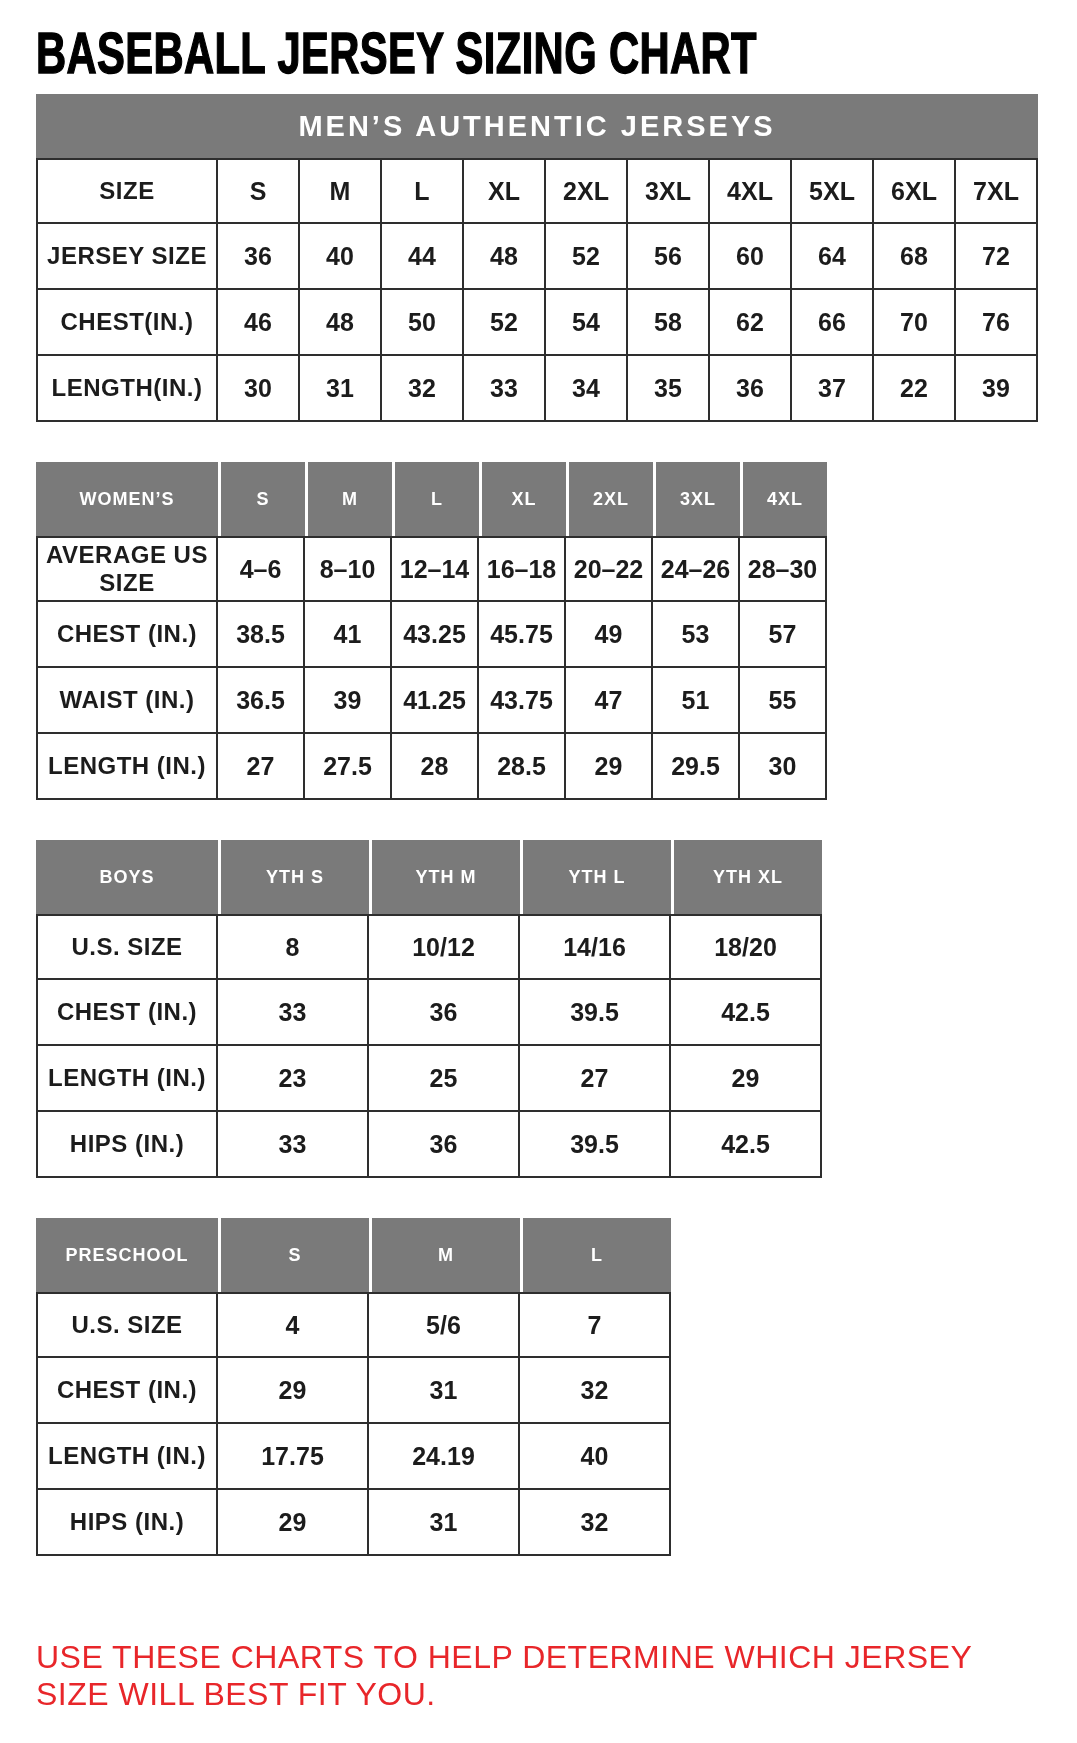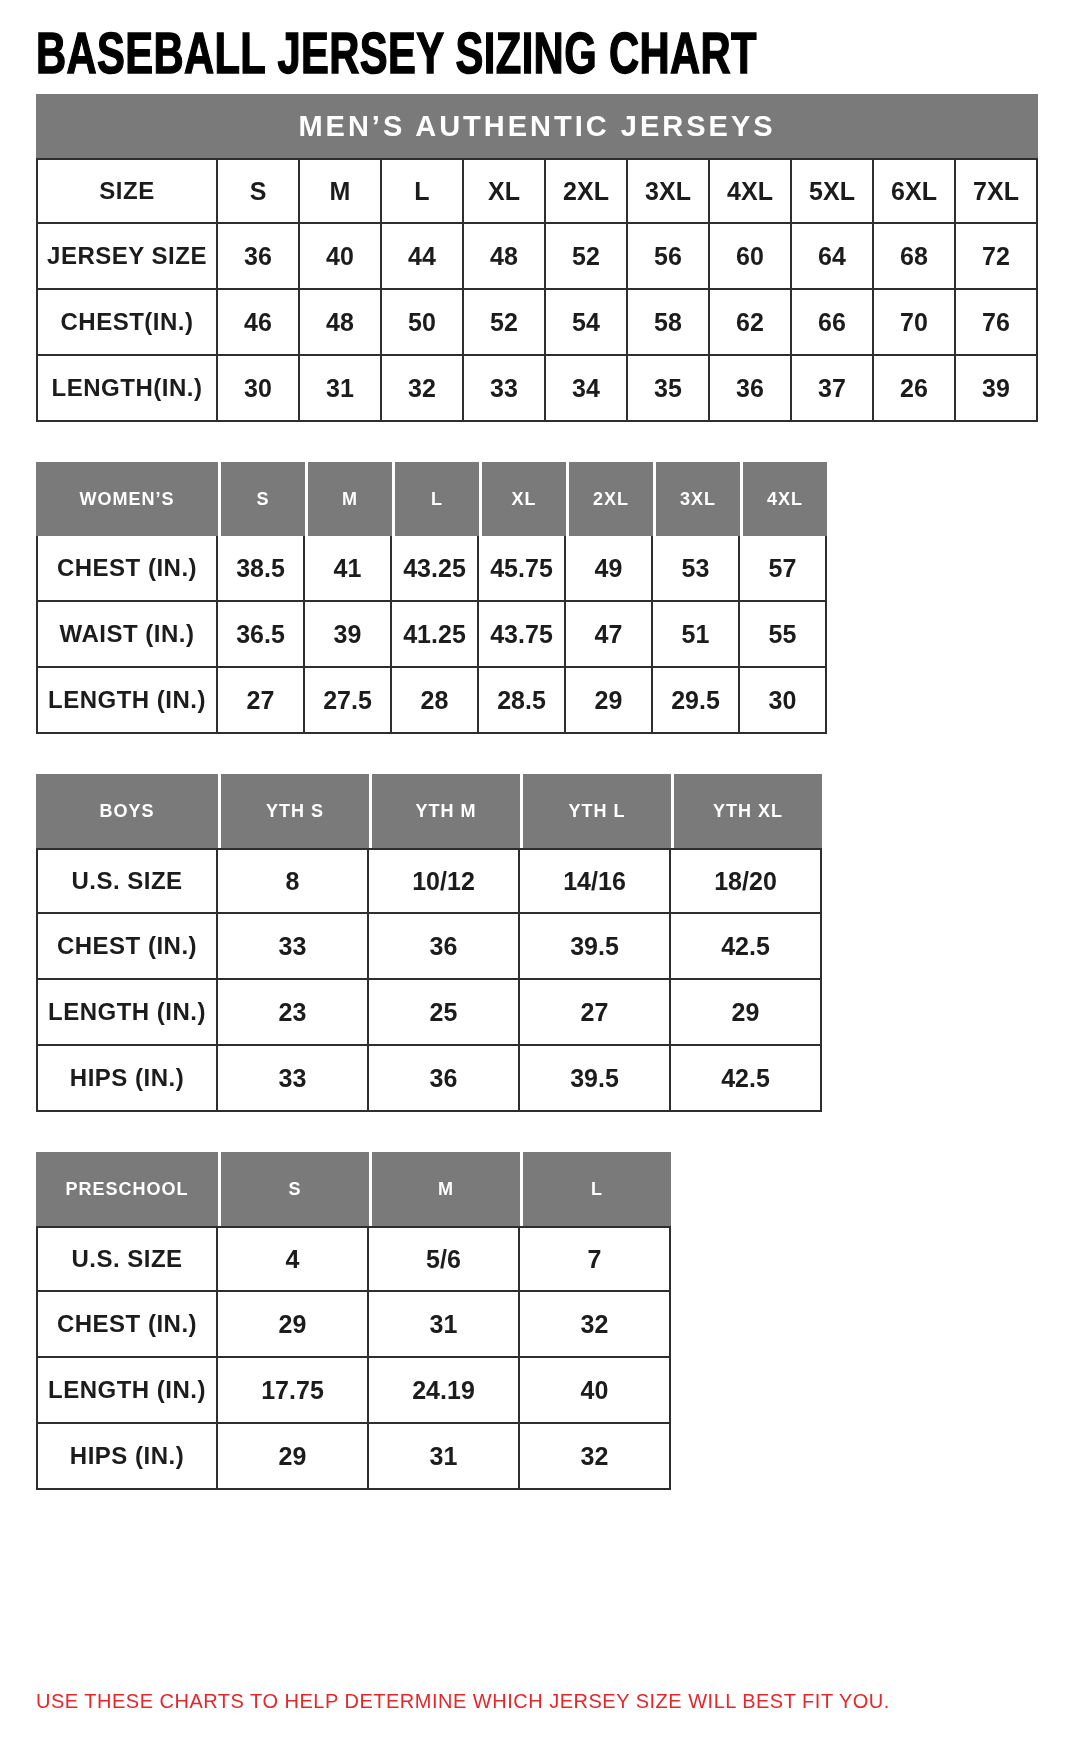--- a/index.html
+++ b/index.html
@@ -80,24 +80,23 @@
     height:74px;
     font-size:18px;
     letter-spacing:1px;
   }
   table.sizing tr.gray td + td{
     border-left:3px solid #fff;
   }
   .footer{
     margin:36px 0 4px 0;
     color:var(--red);
-    font-size:20px;
+    font-size:32px;
     letter-spacing:0.5px;
     margin-top:auto;
-    text-align:center;
   }
 </style>
 </head>
 <body>
 
 <div class="page">
 
   <h1 class="title">BASEBALL JERSEY SIZING CHART</h1>
 
 
@@ -161,21 +160,21 @@
         <tr>
           <td class="lab">LENGTH(IN.)</td>
           <td class="num">30</td>
           <td class="num">31</td>
           <td class="num">32</td>
           <td class="num">33</td>
           <td class="num">34</td>
           <td class="num">35</td>
           <td class="num">36</td>
           <td class="num">37</td>
-          <td class="num">26</td>
+          <td class="num">22</td>
           <td class="num">39</td>
         </tr>
       </tbody>
     </table>
 
   <table class="sizing">
       <colgroup>
         <col style="width:182px">
         <col style="width:87px">
         <col style="width:87px">
@@ -189,20 +188,30 @@
         <tr class="gray">
           <td>WOMEN’S</td>
           <td>S</td>
           <td>M</td>
           <td>L</td>
           <td>XL</td>
           <td>2XL</td>
           <td>3XL</td>
           <td>4XL</td>
         </tr>
+        <tr class="first-grid">
+          <td class="lab">AVERAGE US SIZE</td>
+          <td class="num">4–6</td>
+          <td class="num">8–10</td>
+          <td class="num">12–14</td>
+          <td class="num">16–18</td>
+          <td class="num">20–22</td>
+          <td class="num">24–26</td>
+          <td class="num">28–30</td>
+        </tr>
         <tr>
           <td class="lab">CHEST (IN.)</td>
           <td class="num">38.5</td>
           <td class="num">41</td>
           <td class="num">43.25</td>
           <td class="num">45.75</td>
           <td class="num">49</td>
           <td class="num">53</td>
           <td class="num">57</td>
         </tr>

